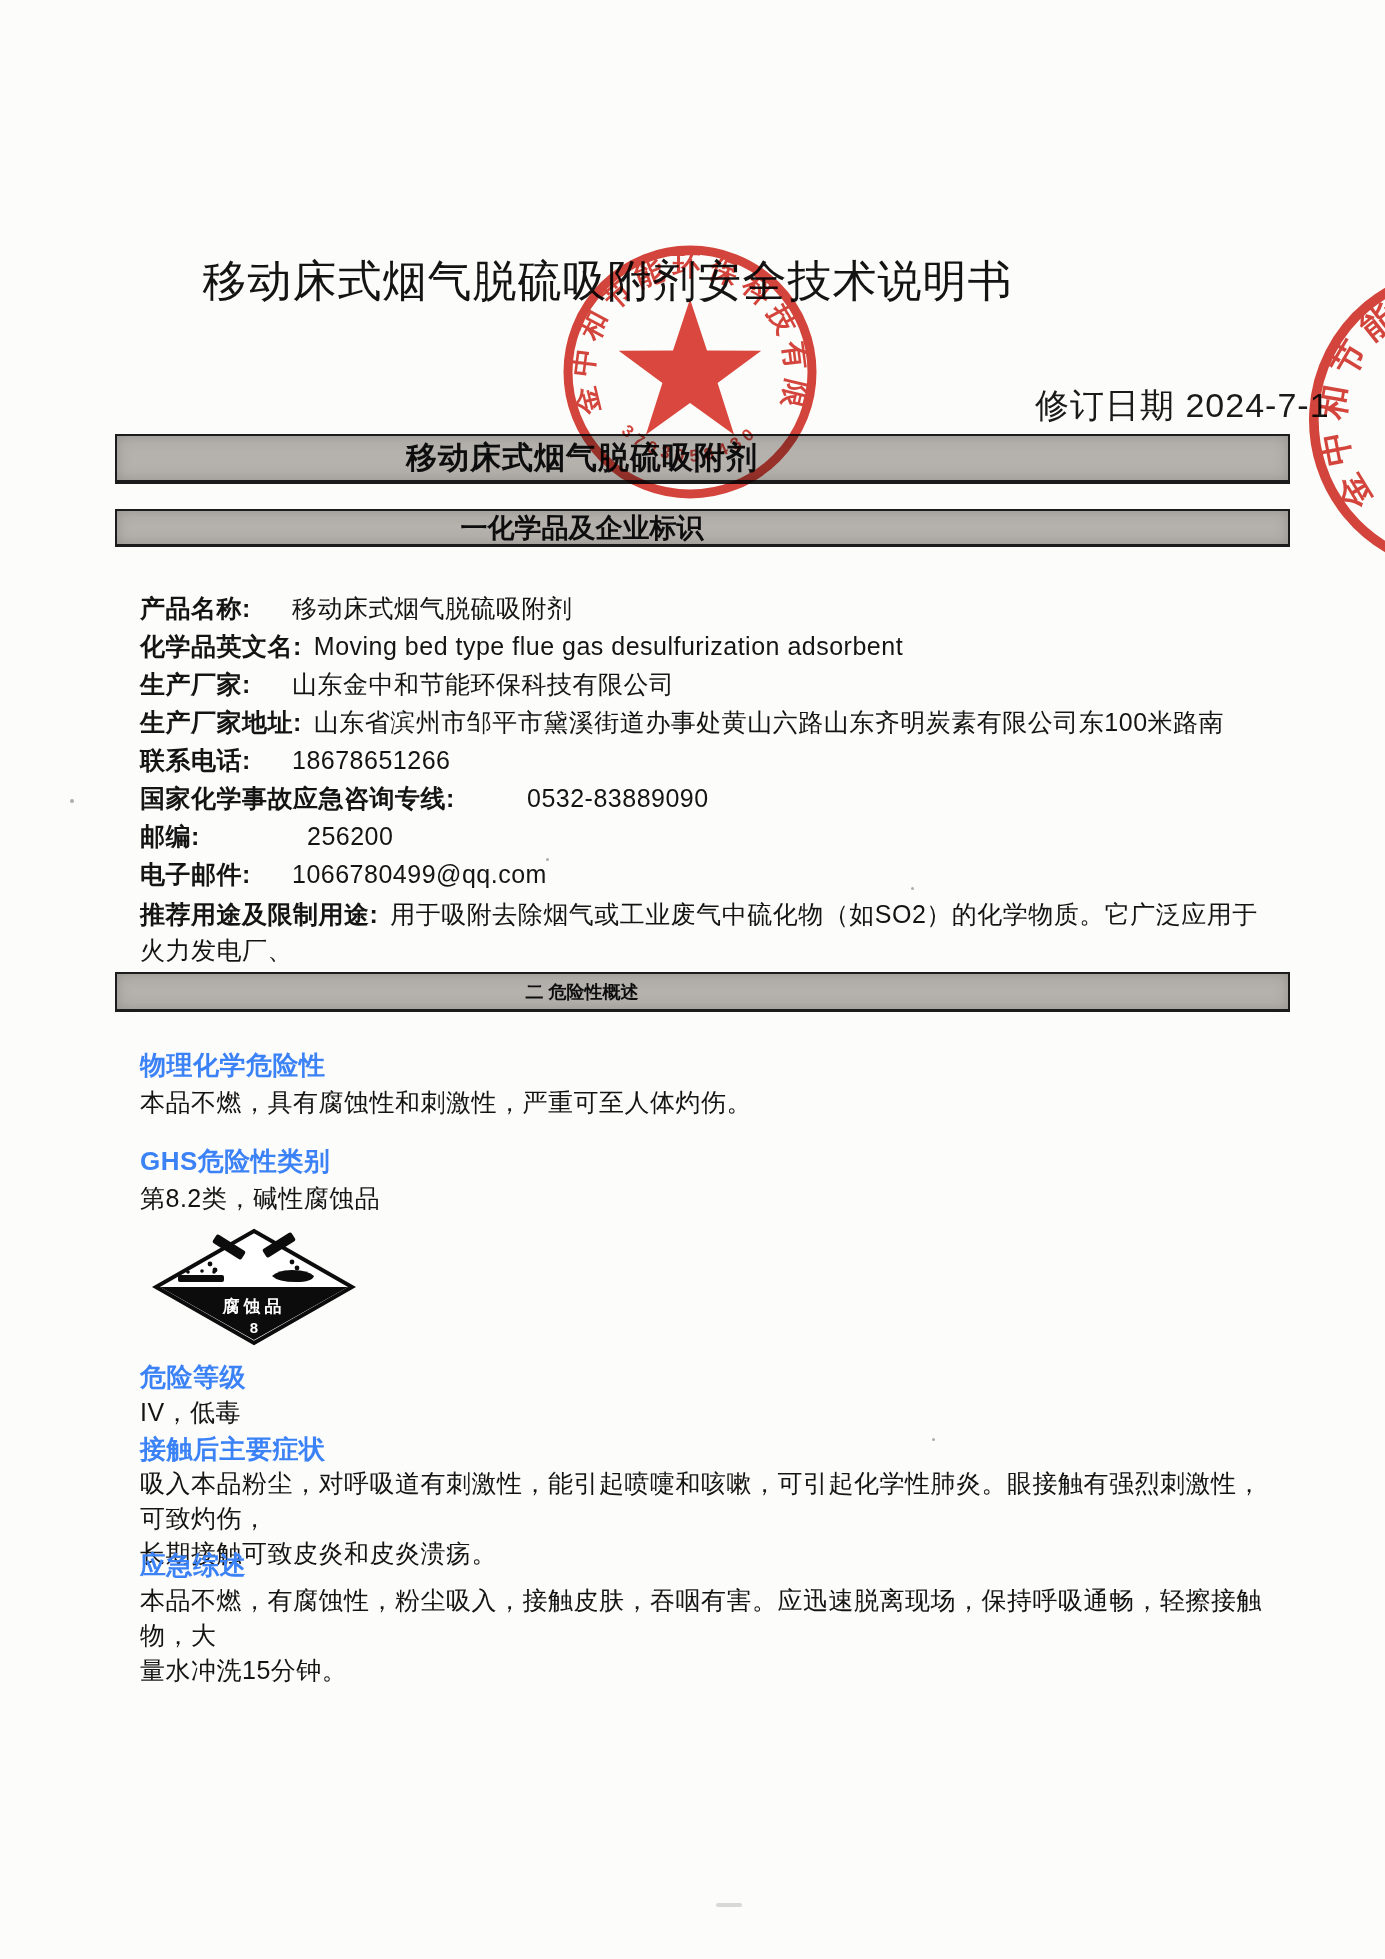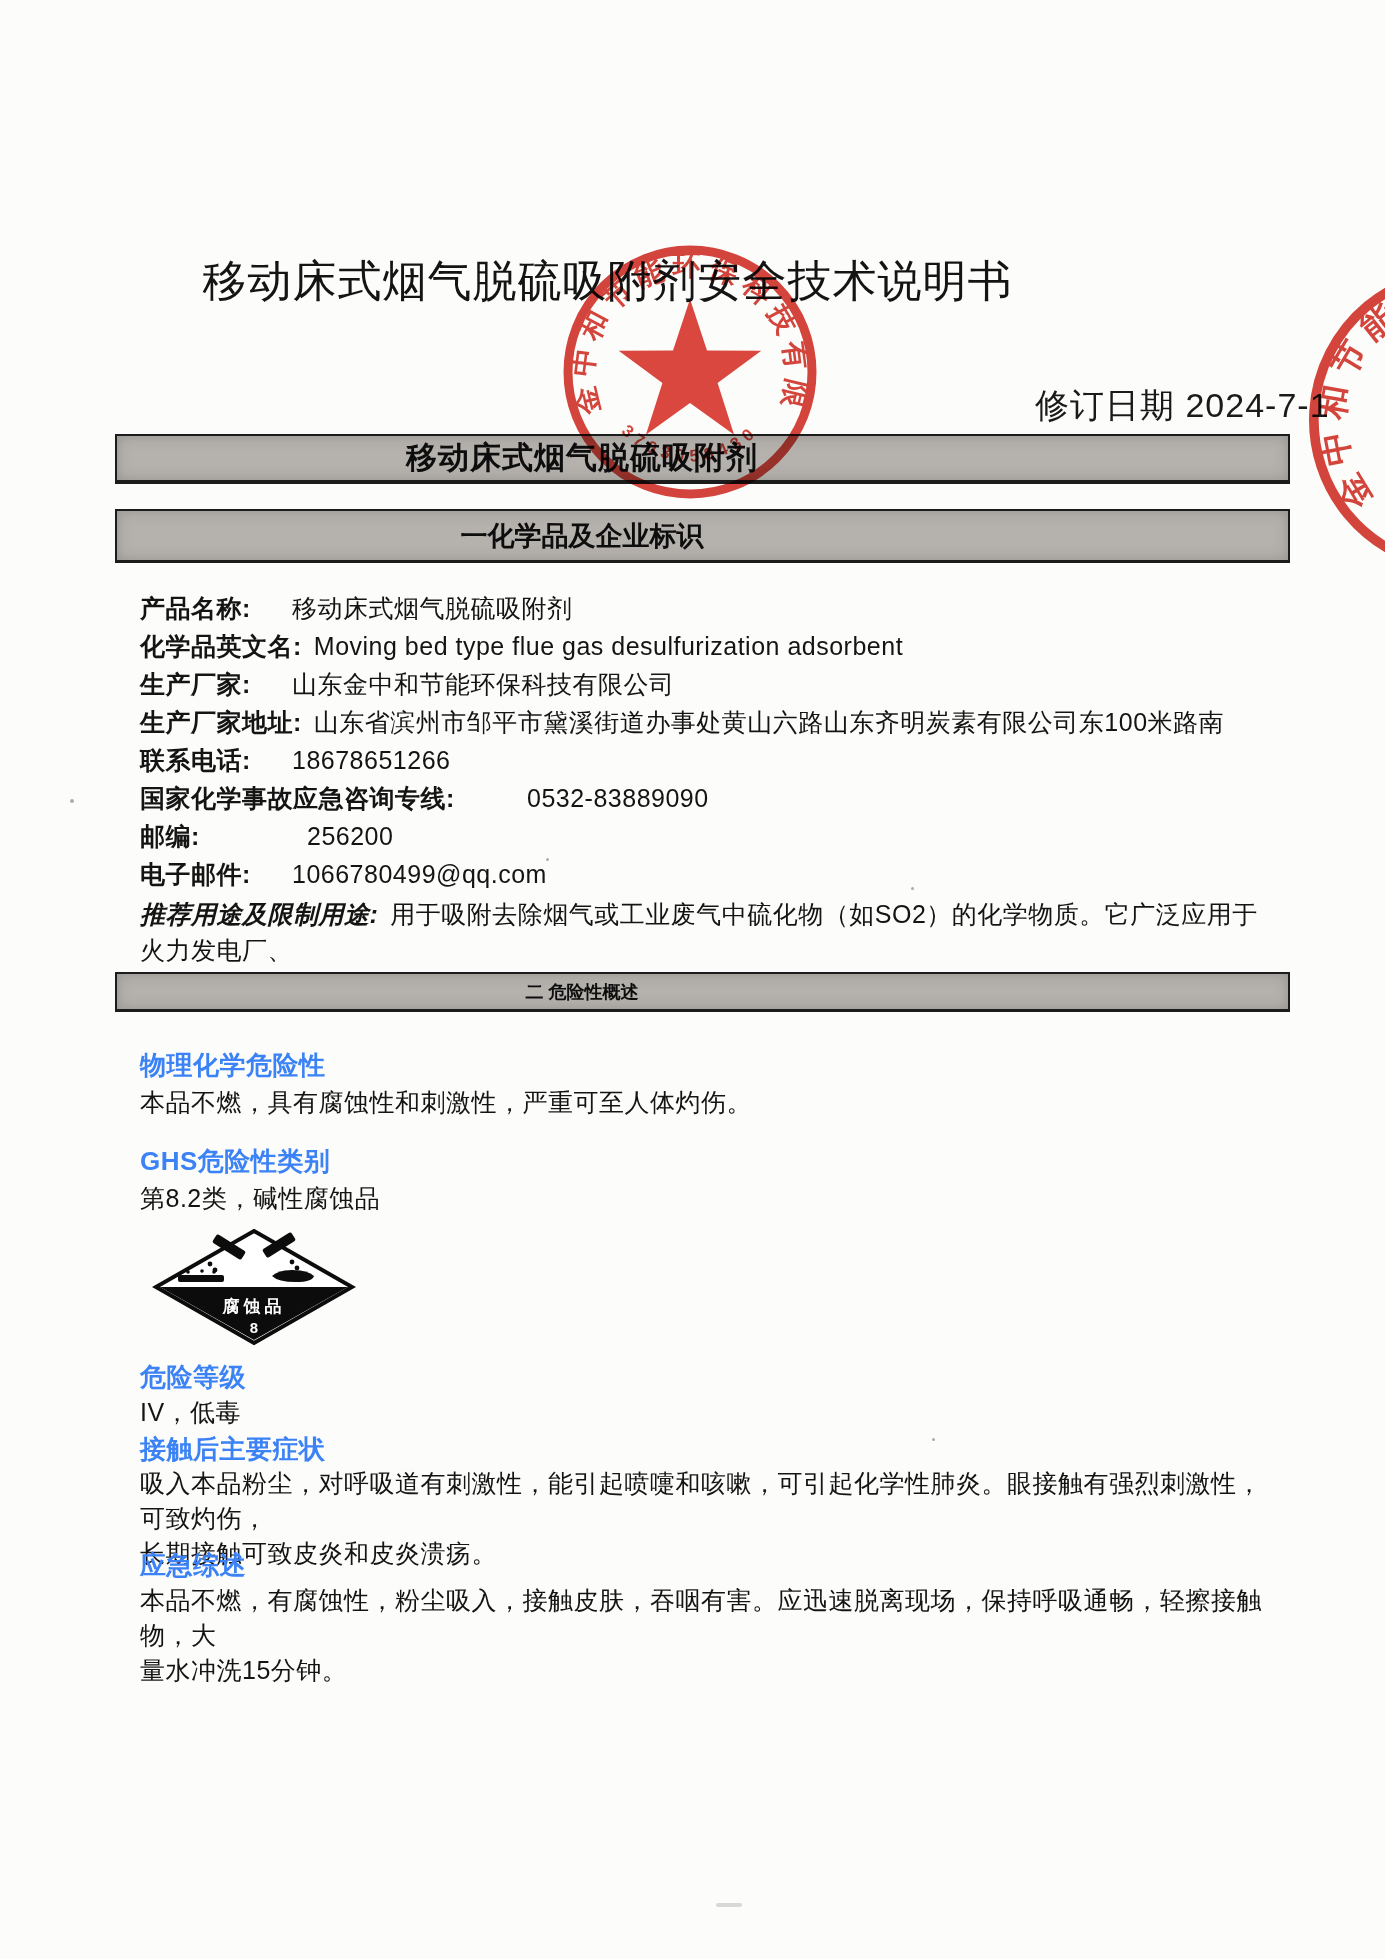--- a/index.html
+++ b/index.html
@@ -33,21 +33,21 @@
     box-sizing:border-box;
     box-shadow:inset 0 0 14px rgba(90,88,84,.35);
   }
   .bar .bar-text{
     position:absolute;left:0;top:0;width:930px;height:100%;
     display:flex;align-items:center;justify-content:center;
     font-weight:bold;color:#0d0d0d;white-space:nowrap;
   }
   .bar1{top:434px;height:50px;border-bottom-width:4px;}
   .bar1 .bar-text{font-size:31px;letter-spacing:1px;}
-  .bar2{top:509px;height:54px;border-bottom-width:3px;}
+  .bar2{top:509px;height:38px;border-bottom-width:3px;}
   .bar2 .bar-text{font-size:27px;}
   .bar3{top:972px;height:40px;border-bottom-width:3px;}
   .bar3 .bar-text{font-size:18px;}
   
   .frow{
     position:absolute;left:140px;
     font-size:25px;color:#141414;white-space:nowrap;letter-spacing:.5px;
   }
   .frow .lab{font-weight:bold;}
   .lab-w152{display:inline-block;width:152px;}
@@ -55,21 +55,21 @@
   .lab-w387{display:inline-block;width:387px;}
   .lab-auto{margin-right:12px;}
   .r0{top:592px;} .r1{top:630px;} .r2{top:668px;} .r3{top:706px;}
   .r4{top:744px;} .r5{top:782px;} .r6{top:820px;} .r7{top:858px;}
   
   .para{
     position:absolute;left:140px;width:1125px;
     font-size:25px;line-height:36px;color:#141414;
     letter-spacing:.5px;
   }
-  .para .lab{font-weight:bold;margin-right:12px;font-style:italic;}
+  .para .lab{font-weight:bold;margin-right:12px;}
   .pre{white-space:pre-line;}
   .use-para{top:896px;}
   .heading{
     position:absolute;left:140px;
     font-size:26px;font-weight:bold;color:#3b82f6;letter-spacing:.5px;
     white-space:nowrap;
   }
   .plain{
     position:absolute;left:140px;
     font-size:25px;color:#141414;letter-spacing:.5px;white-space:nowrap;

